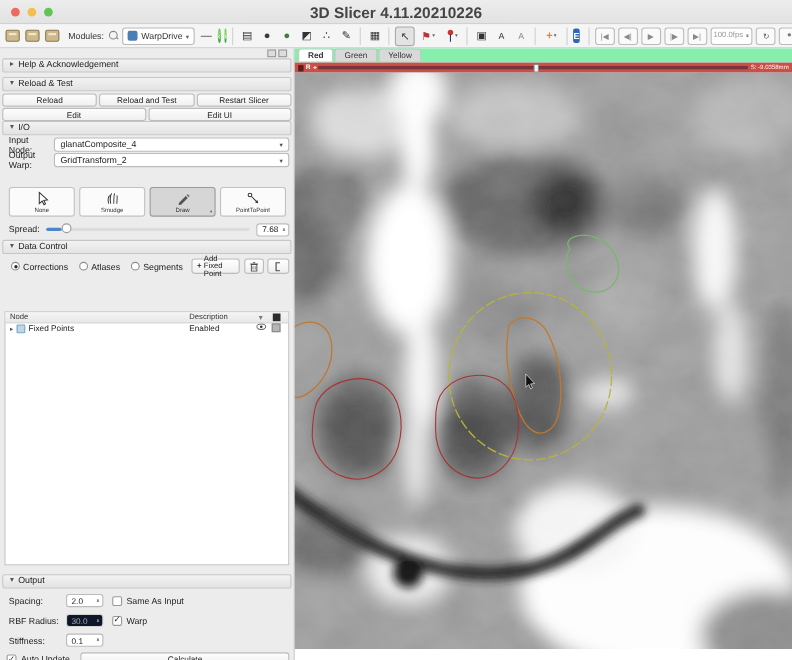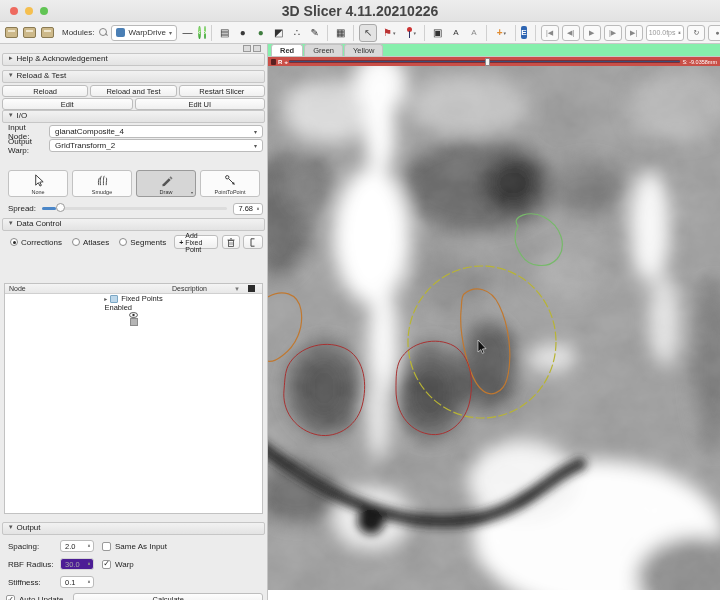--- a/index.html
+++ b/index.html
@@ -80,35 +80,35 @@
     justify-content:space-between; padding:3px 0 1px; font-size:5.5px; color:#333; }
   .toolbtn.selected { background:#d6d6d6; border-color:#9a9a9a; }
   .toolbtn .corner { position:absolute; right:2px; bottom:1px; font-size:4px; color:#555; }
 
   .slider-track { position:relative; flex:1; height:3px; background:#dcdcdc; border-radius:2px; margin:0 6px; }
   .slider-fill { position:absolute; left:0; top:0; height:3px; width:7.68%; background:#4a86c8; border-radius:2px; }
   .slider-handle { position:absolute; left:7.68%; top:-4px; width:9px; height:9px; background:#fdfdfd;
     border:1px solid #9a9a9a; border-radius:50%; }
   .spinbox { height:12px; background:#fff; border:1px solid #bbb; border-radius:3px; display:flex;
     align-items:center; font-size:7.5px; padding:0 2px 0 4px; gap:3px; }
-  .spinbox.disabled { background:#4c1d95; color:#aaa; border-color:#d5d5d5; }
+  .spinbox.disabled { background:#0f172a; color:#aaa; border-color:#d5d5d5; }
 
   .radio { width:8px; height:8px; border:1px solid #8b8b8b; border-radius:50%; background:#fff;
     position:relative; flex:0 0 auto; }
   .radio.on:after { content:""; position:absolute; left:1.5px; top:1.5px; width:3px; height:3px;
     border-radius:50%; background:#2a2a2a; }
   .rlabel { font-size:8px; margin-left:3px; }
   .smallbtn { height:14px; border:1px solid #bdbdbd; border-radius:3px; background:linear-gradient(#fff,#efefef);
     display:flex; align-items:center; justify-content:center; font-size:7px; gap:2px; padding:0 4px; }
 
   .dtable { position:absolute; left:4px; right:4px; top:239px; height:231px; background:#fff;
     border:1px solid #c2c2c2; }
   .thead { height:10px; background:linear-gradient(#f4f4f4,#e8e8e8); border-bottom:1px solid #d0d0d0;
     display:flex; align-items:center; font-size:7px; color:#333; padding:0 4px; }
-  .trow { height:11px; display:flex; align-items:center; font-size:7.5px; padding:0 4px;flex-direction:column; }
+  .trow { height:11px; display:flex; align-items:flex-start; font-size:7.5px; padding:0 4px; }
   .cell-node { flex:1; display:flex; align-items:center; gap:3px; }
   .cell-desc { width:58px; }
   .cell-ico { width:14px; display:flex; justify-content:center; }
   .fpicon { width:8px; height:8px; background:#bcd7ea; border:1px solid #7aa6c4; border-radius:1px; }
   .graybox { width:8px; height:8px; background:#b5b5b5; border:1px solid #8a8a8a; }
   .blackbox { width:7px; height:7px; background:#2c2c2c; }
 
   .checkbox { width:9px; height:9px; background:#fff; border:1px solid #999; border-radius:2px;
     display:flex; align-items:center; justify-content:center; font-size:8px; color:#222; flex:0 0 auto; }
   .checkbox .mk { line-height:1; transform:translateY(-0.5px); }

